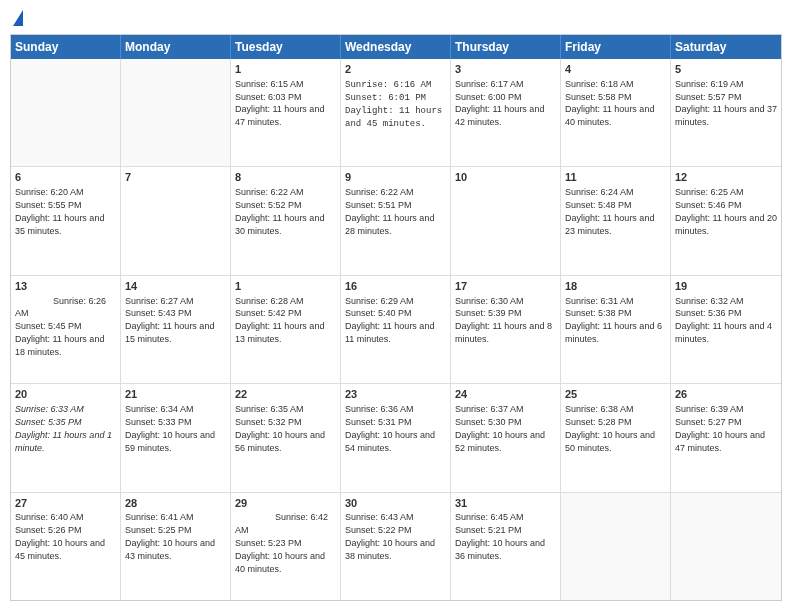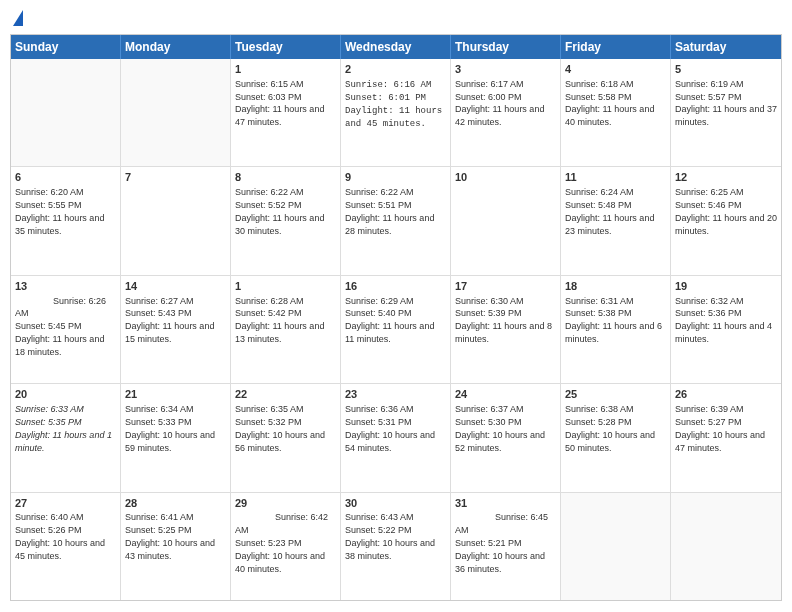--- a/index.html
+++ b/index.html
@@ -222,21 +222,21 @@
 Daylight: 10 hours and 45 minutes.</span></div>
           <div class="cal-cell"><span class="day-num">28</span><span class="info" style="white-space: pre-line;">Sunrise: 6:41 AM
 Sunset: 5:25 PM
 Daylight: 10 hours and 43 minutes.</span></div>
           <div class="cal-cell"><span class="day-num">29</span><span class="info" style="white-space: pre-line; margin-left: 40px;">Sunrise: 6:42 AM
 Sunset: 5:23 PM
 Daylight: 10 hours and 40 minutes.</span></div>
           <div class="cal-cell"><span class="day-num">30</span><span class="info" style="white-space: pre-line;">Sunrise: 6:43 AM
 Sunset: 5:22 PM
 Daylight: 10 hours and 38 minutes.</span></div>
-          <div class="cal-cell"><span class="day-num">31</span><span class="info" style="white-space: pre-line; margin-left: 40px;">Sunrise: 6:45 AM
+          <div class="cal-cell"><span class="day-num">31</span><span class="info" style="white-space: pre-line;">Sunrise: 6:45 AM
 Sunset: 5:21 PM
 Daylight: 10 hours and 36 minutes.</span></div>
           <div class="cal-cell empty"></div>
           <div class="cal-cell empty"></div>
         </div>
       </div>
   </div>
 </div>
 
 </body></html>

